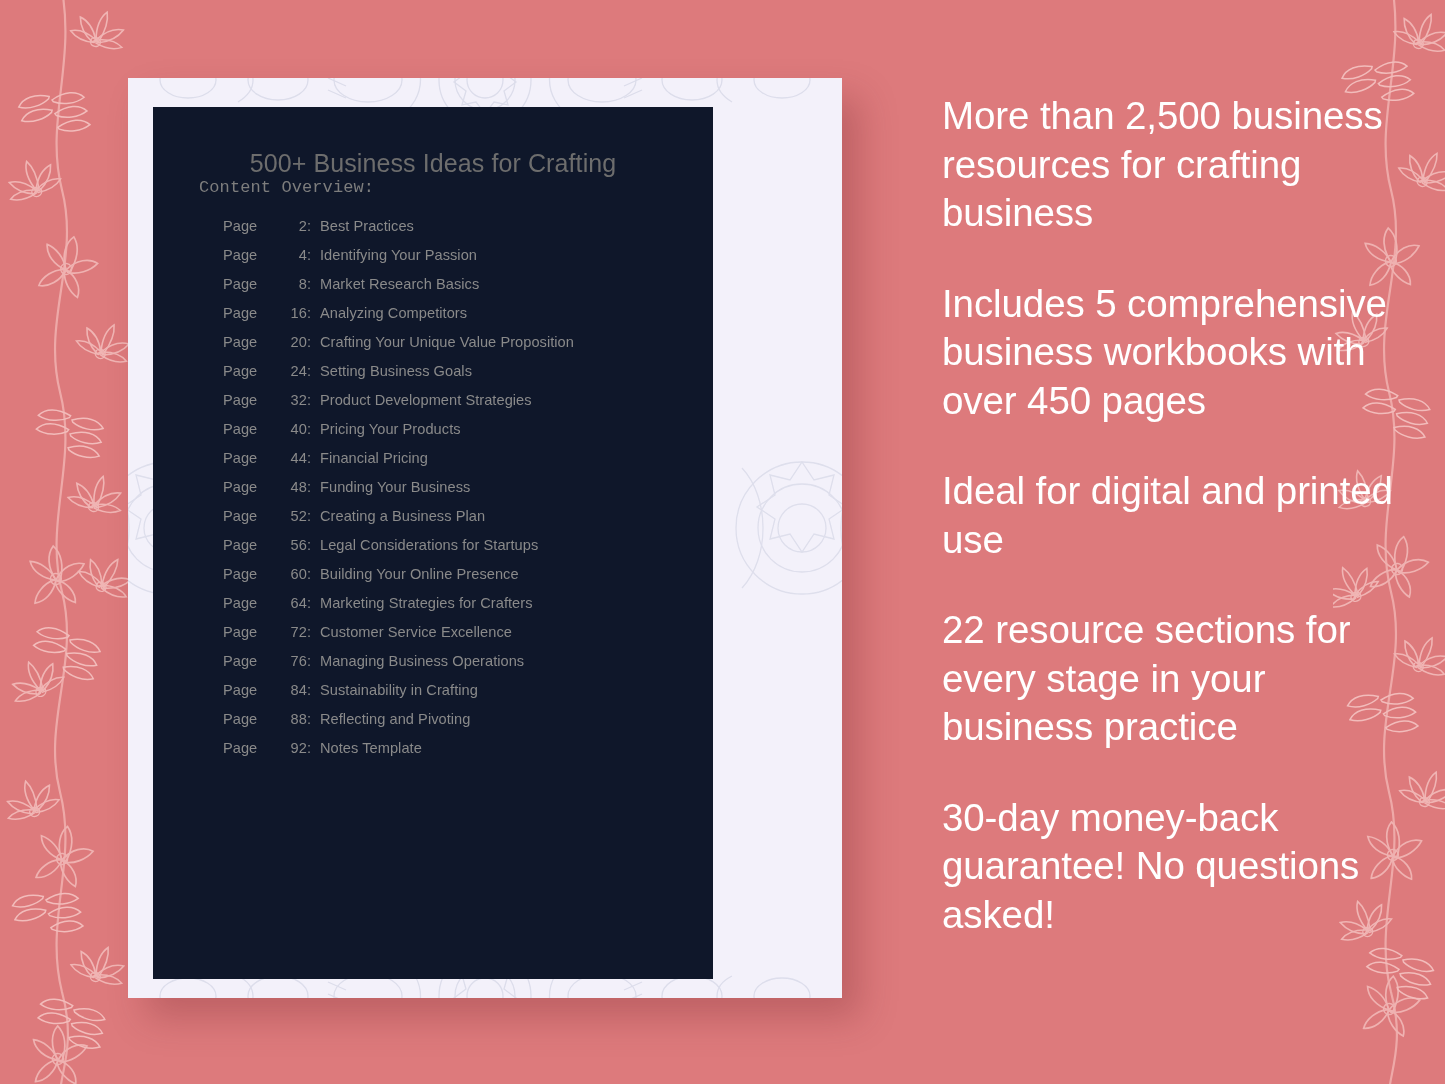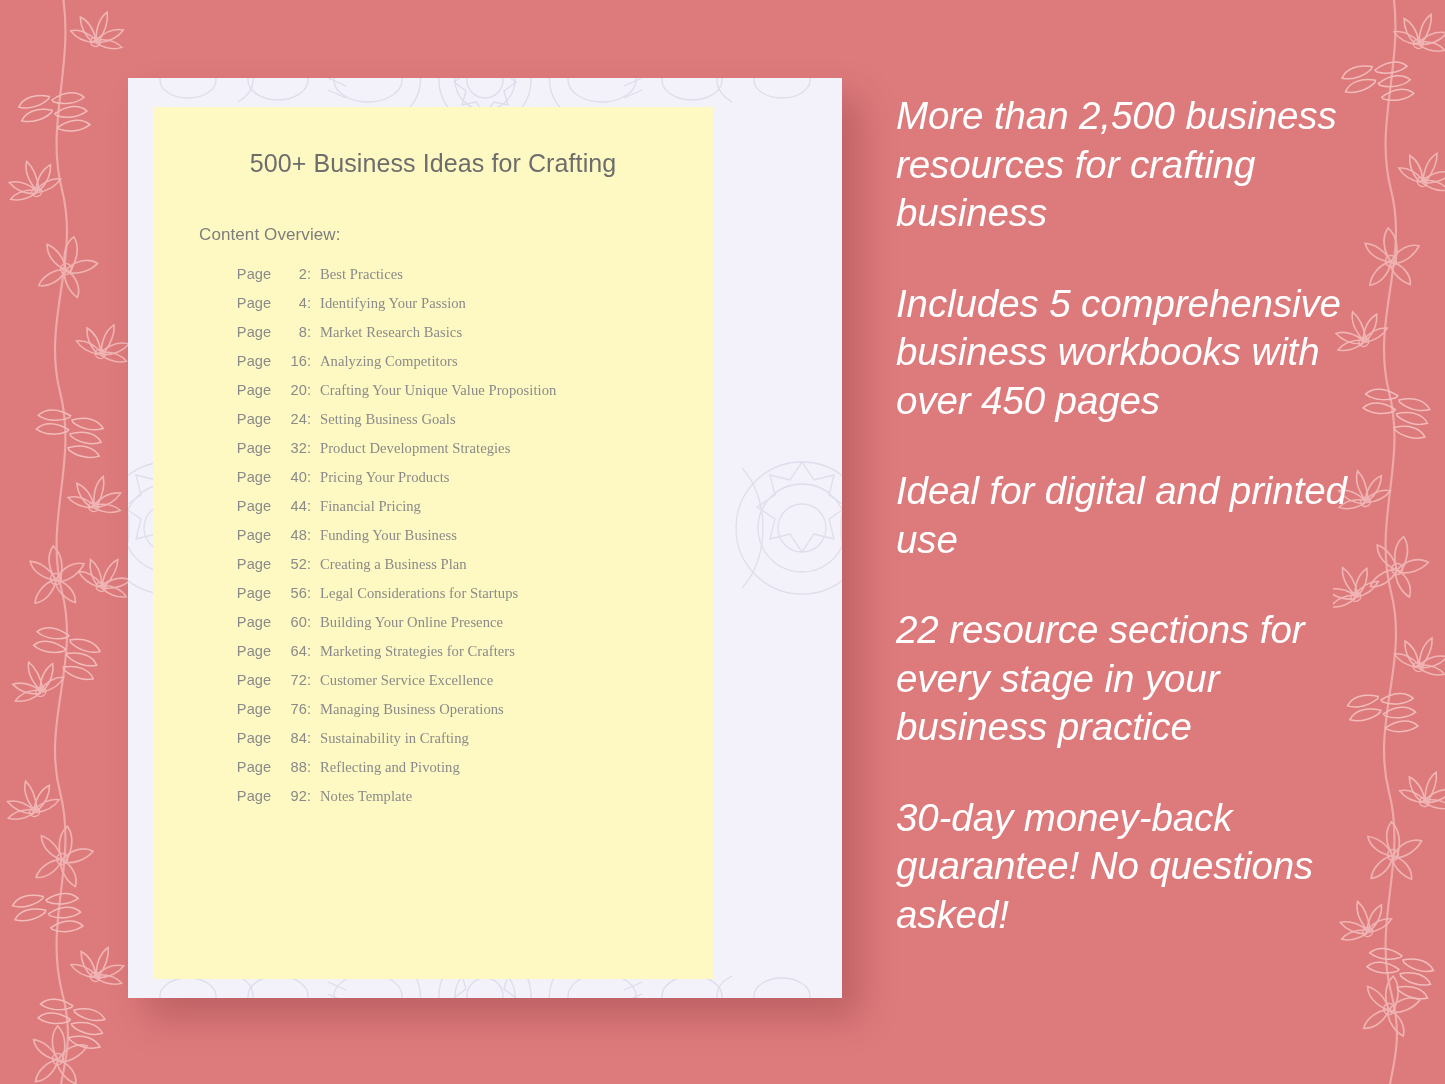--- a/index.html
+++ b/index.html
@@ -54,73 +54,72 @@
   .card-mandala.mid-left  { top: 330px; left: -60px; width: 200px; }
   .card-mandala.mid-right { top: 330px; left: auto; right: -60px; width: 200px; }
 
   
   .sheet {
     position: absolute;
     left: 25px;
     top: 29px;
     width: 560px;
     height: 872px;
-    background: #fef9c3;
+    background: #0f172a;
     padding: 42px 46px 0 46px;
   }
 
   .doc-title {
     font-size: 25px;
     font-weight: 400;
     color: #6d6d6d;
     text-align: center;
     line-height: 1.17;
     letter-spacing: 0.1px;
   }
 
   .overview-label {
-    margin-top: 47px;
     font-size: 17px;
     color: #7d7d7d;
     font-weight: 400;
     letter-spacing: 0.1px;
+    font-family: Liberation Mono, monospace;
   }
 
   .toc {
     list-style: none;
     margin-top: 22px;
     padding-left: 24px;
   }
   .toc li {
     font-size: 14.6px;
     color: #8a8a8a;
     line-height: 1;
     height: 29px;
     letter-spacing: 0.05px;
     white-space: nowrap;
   }
   .toc .pg {
     display: inline-block;
     width: 62px;
-    text-align: center;
+    text-align: left;
   }
   .toc .pgnum {
     display: inline-block;
     width: 26px;
     text-align: right;
   }
-  .toc .ttl { margin-left: 9px; font-family: Liberation Serif, serif; }
+  .toc .ttl { margin-left: 9px; }
 
   
   .promo {
     position: absolute;
-    left: 896px;
+    left: 942px;
     top: 92px;
     width: 452px;
-    font-style: italic;
   }
   .promo p {
     color: #ffffff;
     font-size: 38.5px;
     font-weight: 400;
     line-height: 48.5px;
     letter-spacing: -0.1px;
     margin-bottom: 42px;
   }
   .promo p:last-child { margin-bottom: 8px; }

